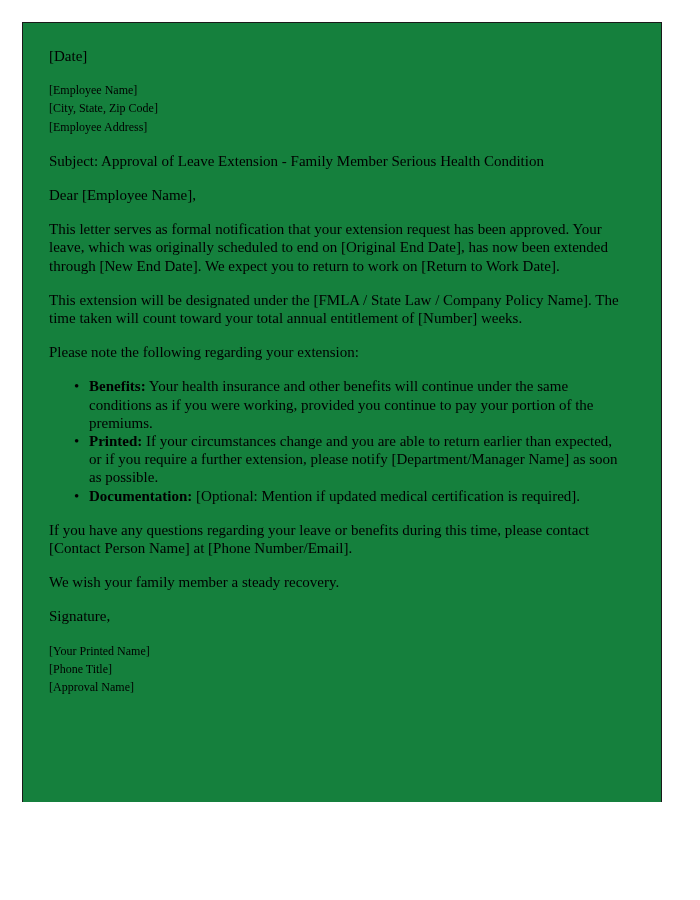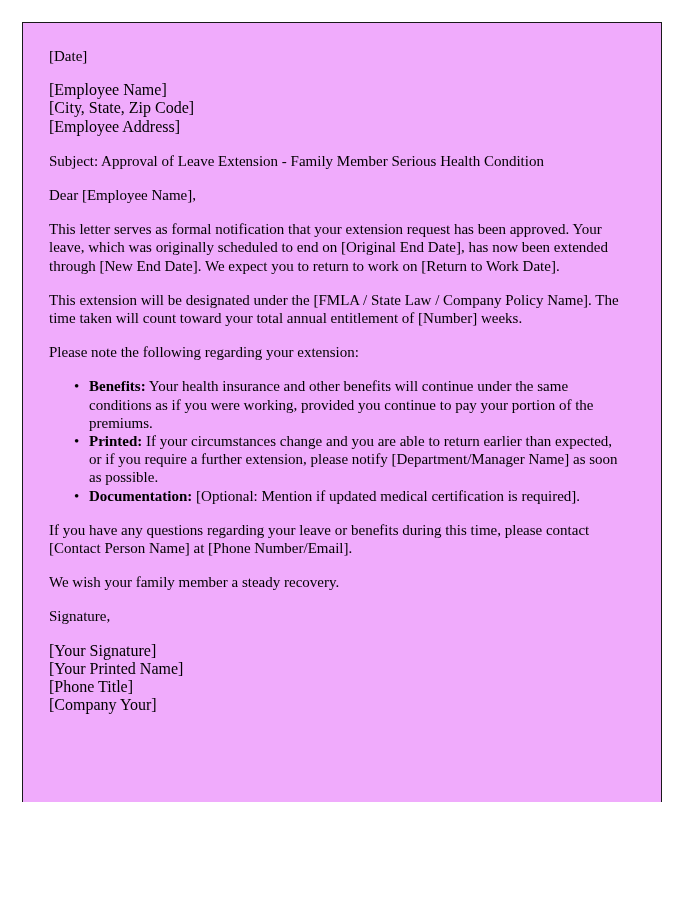--- a/index.html
+++ b/index.html
@@ -17,21 +17,21 @@
   }
 
   
   #letter-page {
     position: absolute;
     left: 22px;
     top: 22px;
     width: 640px;
     height: 780px;
     box-sizing: border-box;
-    background: #f0abfc;
+    background: #15803d;
     border-left: 1.5px solid #1a1a1a;
     border-top: 1.5px solid #1a1a1a;
     border-right: 1.5px solid #1a1a1a;
     border-bottom: none;
     overflow: hidden;
   }
 
   #letter-body {
     position: absolute;
     left: 26px;
@@ -40,21 +40,21 @@
   }
 
   .para {
     font-size: 15px;
     line-height: 18.2px;
     margin: 0 0 16px 0;
     text-align: left;
   }
 
   .block-lines {
-    font-size: 16px;
+    font-size: 12px;
     line-height: 18.2px;
     margin: 0 0 16px 0;
   }
   .block-lines .line {
     display: block;
   }
 
   ul.notes-list {
     margin: 0 0 16px 0;
     padding: 0 0 0 40px;
@@ -123,20 +123,19 @@
       </li>
     </ul>
 
     <p class="para">If you have any questions regarding your leave or benefits during this time, please contact [Contact Person Name] at [Phone Number/Email].</p>
 
     <p class="para">We wish your family member a steady recovery.</p>
 
     <p class="para">Signature,</p>
 
     <div class="block-lines sig-block">
-      <span class="line">[Your Signature]</span>
       <span class="line">[Your Printed Name]</span>
       <span class="line">[Phone Title]</span>
-      <span class="line">[Company Your]</span>
+      <span class="line">[Approval Name]</span>
     </div>
 
   </div>
 </div>
 
 </body></html>

